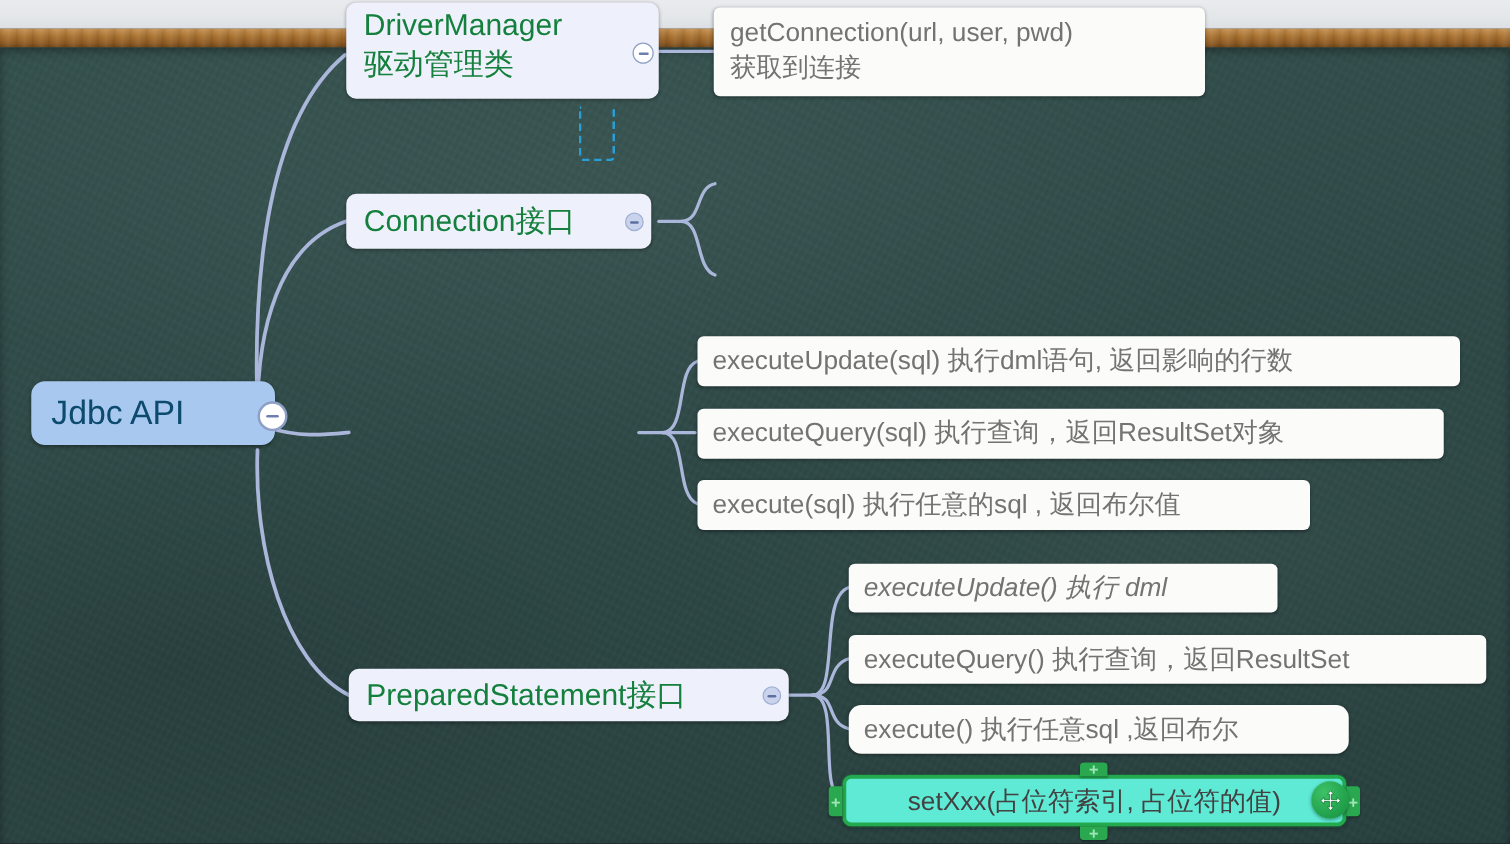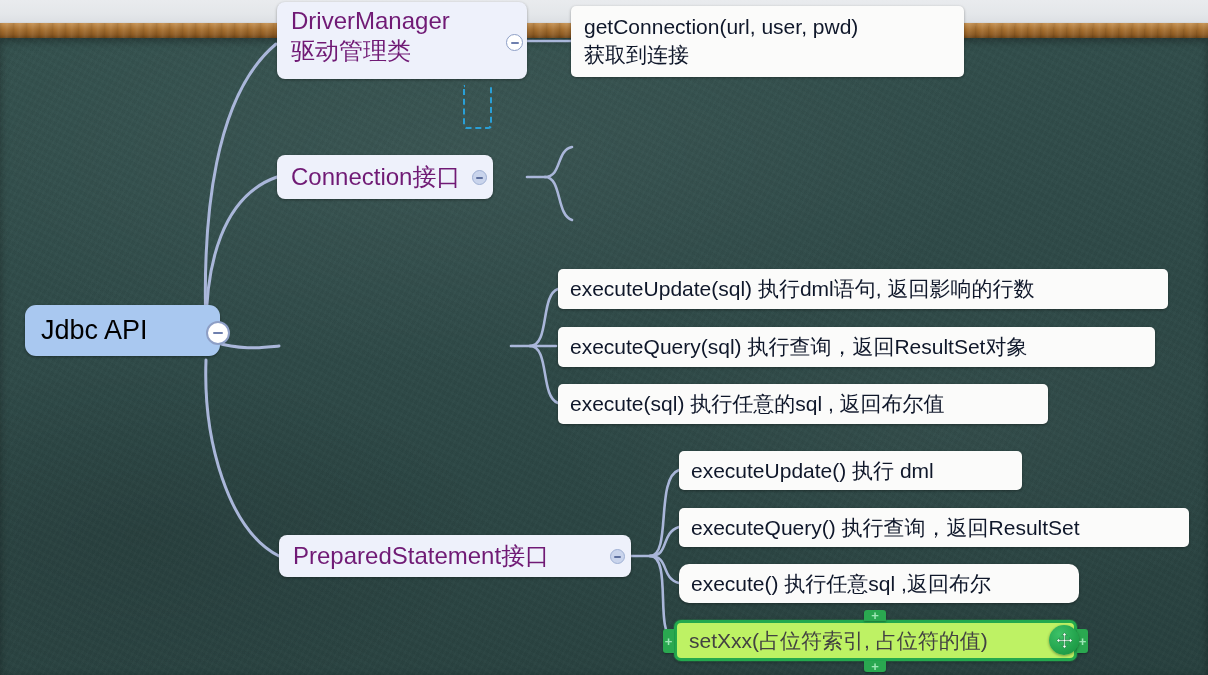--- a/index.html
+++ b/index.html
@@ -81,36 +81,36 @@
     box-shadow: 0 1px 3px rgba(0,0,0,0.35);
   }
   .node .txt { display: block; }
 
   
   .n-root {
     background: #a9c8f0;
     border-radius: 11px;
     padding: 0 16px;
     font-size: 27px;
-    color: #000000;
+    color: #0c4a6e;
   }
   
   .n-l2 {
     background: #eef1fb;
     padding: 0 14px;
     font-size: 24px;
-    color: #701a75;
+    color: #15803d;
     border-radius: 8px;
   }
   
   .n-leaf {
     background: #fbfbfa;
     padding: 0 12px;
     font-size: 21px;
-    color: #0f172a;
+    color: #737373;
     border-radius: 5px;
     line-height: 1.32;
   }
   .n-leaf.two-line {
     display: block;
     padding: 7px 13px;
   }
   .n-leaf .l { display: block; }
 
   
@@ -141,24 +141,25 @@
   .drop-hint {
     position: absolute;
     border: 2px dashed #2a9fd6;
     border-top: none;
     border-radius: 0 0 4px 4px;
     background: transparent;
   }
 
   
   .n-selected {
-    background: #bef264;
+    background: #5eead4;
     border: 3px solid #23a94e;
     border-radius: 7px;
     box-shadow: 0 0 0 1px rgba(35,169,78,0.25), 0 1px 4px rgba(0,0,0,0.35);
+    justify-content: center;
   }
   .handle {
     position: absolute;
     background: #2aa850;
     display: flex;
     align-items: center;
     justify-content: center;
     color: #9fe7b6;
     font-size: 13px;
     font-weight: bold;
@@ -233,21 +234,21 @@
     <span class="toggle sm" style="right:4px; top:32px;"></span>
   </div>
 
   <div class="node n-leaf two-line" style="left:571px; top:6px; width:393px; height:71px;">
     <span class="l">getConnection(url, user, pwd)</span>
     <span class="l">获取到连接</span>
   </div>
 
   <div class="drop-hint" style="left:463px; top:85px; width:25px; height:42px;"></div>
 
-  <div class="node n-l2" style="left:277px; top:155px; width:216px; height:44px;">
+  <div class="node n-l2" style="left:277px; top:155px; width:244px; height:44px;">
     <span class="txt">Connection接口</span>
     <span class="toggle tiny" style="right:6px; top:15px;"></span>
   </div>
 
 
 
 
   <div class="node n-leaf" style="left:558px; top:269px; width:610px; height:40px;">
     <span class="txt">executeUpdate(sql) 执行dml语句, 返回影响的行数</span>
   </div>
@@ -256,21 +257,21 @@
   </div>
   <div class="node n-leaf" style="left:558px; top:384px; width:490px; height:40px;">
     <span class="txt">execute(sql) 执行任意的sql , 返回布尔值</span>
   </div>
 
   <div class="node n-l2" style="left:279px; top:535px; width:352px; height:42px;">
     <span class="txt">PreparedStatement接口</span>
     <span class="toggle tiny" style="right:6px; top:14px;"></span>
   </div>
 
-  <div class="node n-leaf" style="left:679px; top:451px; width:343px; height:39px;">
+  <div class="node n-leaf" style="left:679px; top:451px; width:343px; height:39px;font-style:italic;">
     <span class="txt">executeUpdate() 执行 dml</span>
   </div>
   <div class="node n-leaf" style="left:679px; top:508px; width:510px; height:39px;">
     <span class="txt">executeQuery() 执行查询，返回ResultSet</span>
   </div>
   <div class="node n-leaf" style="left:679px; top:564px; width:400px; height:39px;border-radius:10px;">
     <span class="txt">execute() 执行任意sql ,返回布尔</span>
   </div>
 
   <div class="node n-selected" style="left:674px; top:620px; width:403px; height:41px; font-size:21px; padding:0 12px;">

